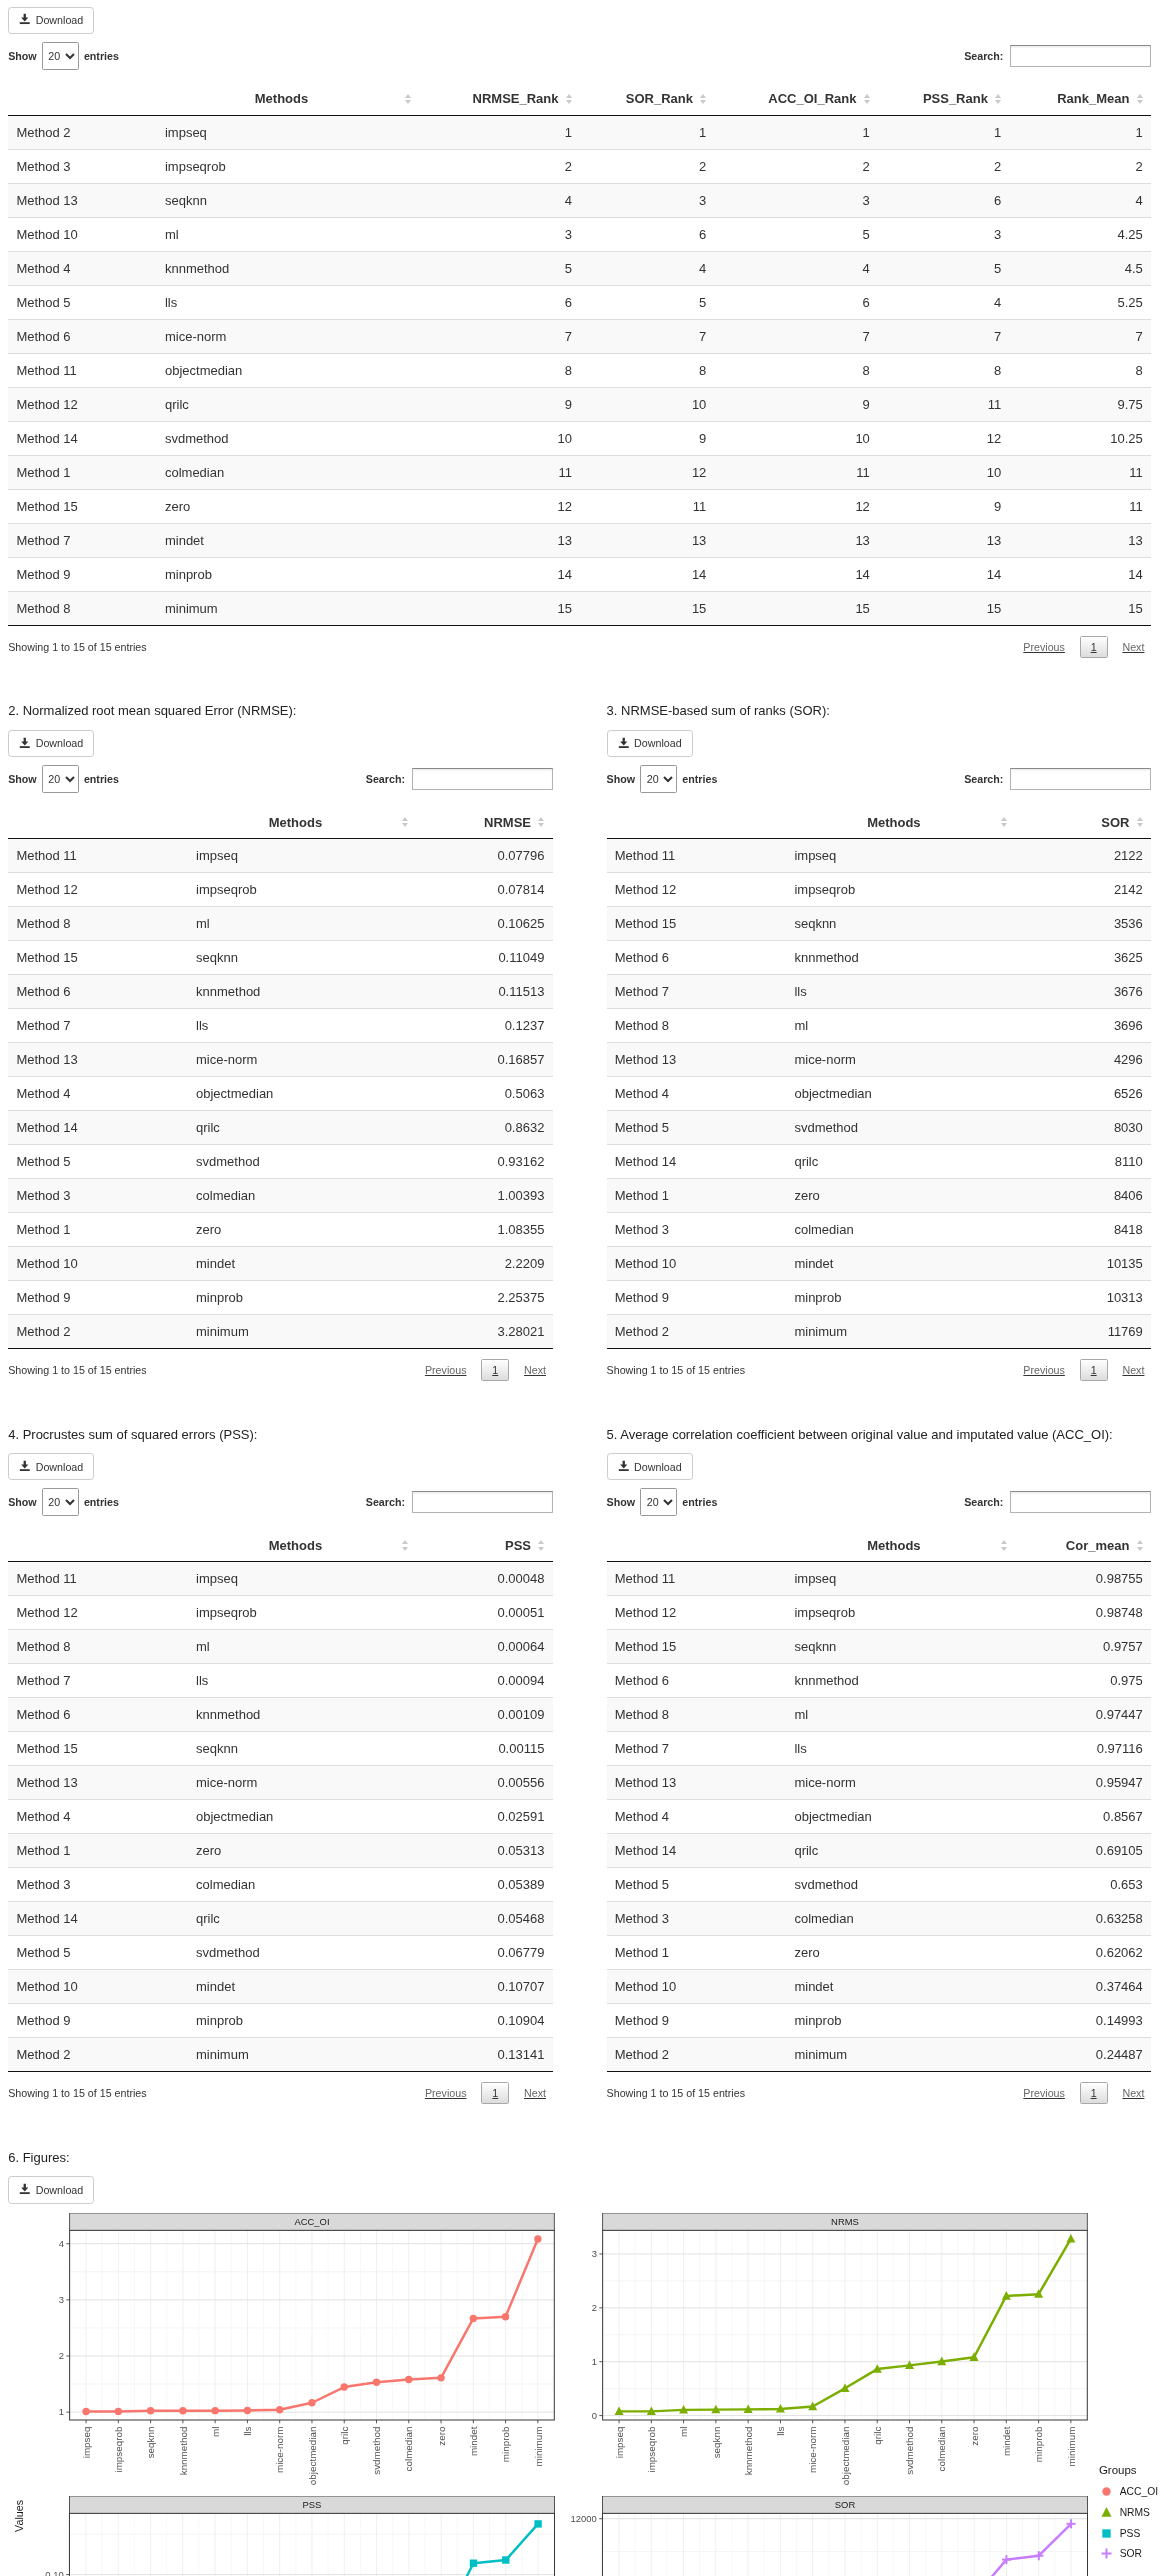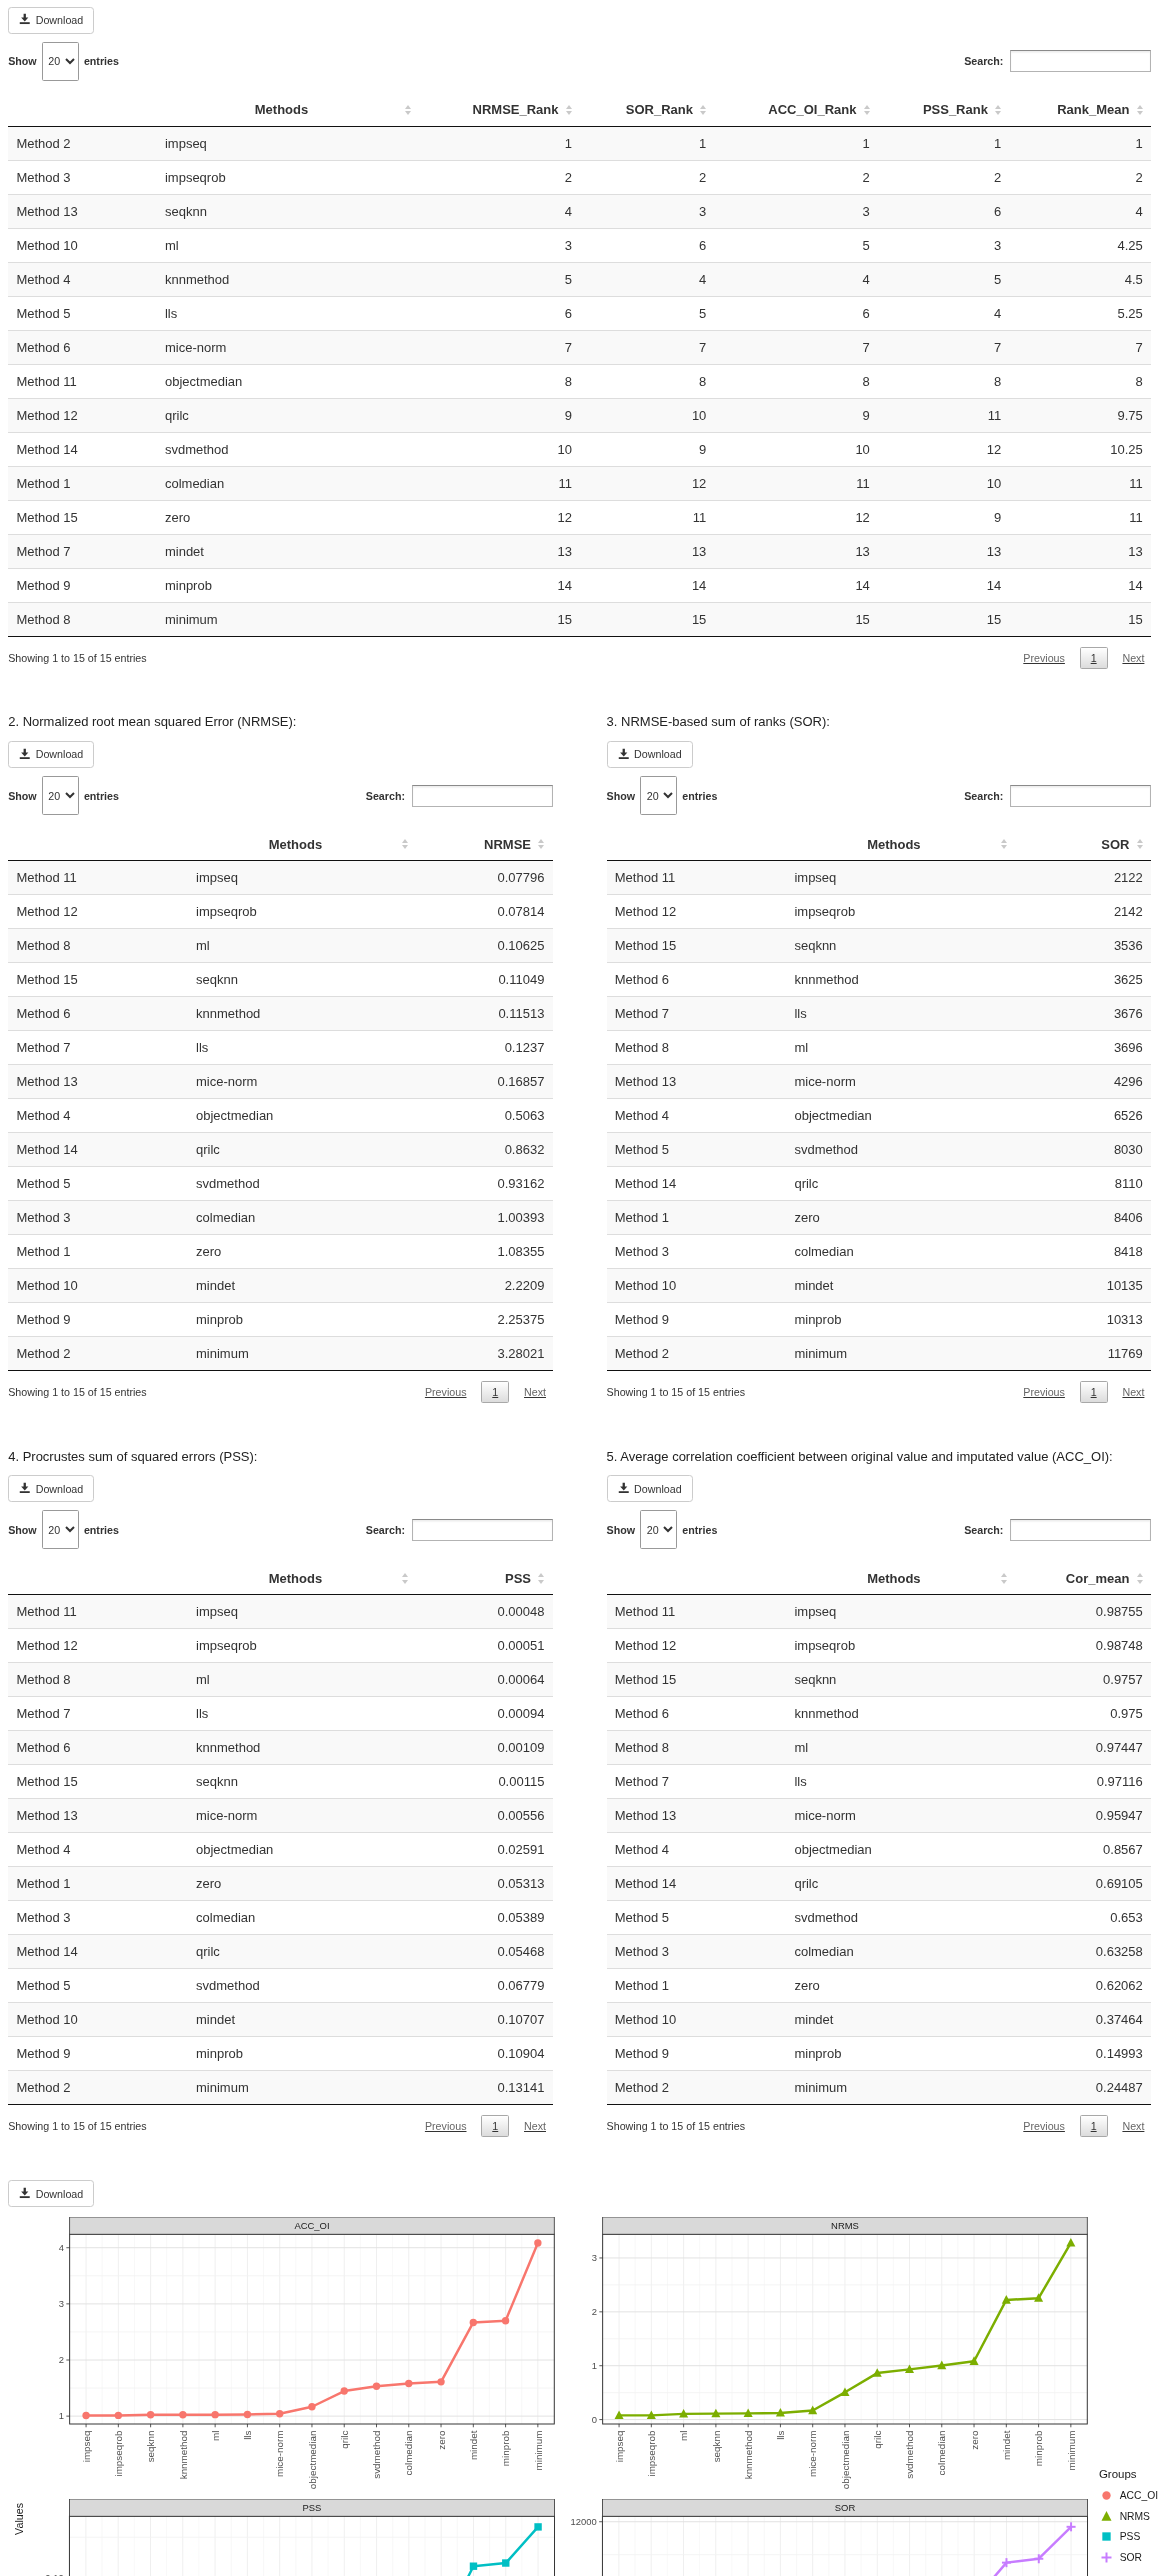--- a/index.html
+++ b/index.html
@@ -4,21 +4,21 @@
 <style>
   * { box-sizing: border-box; }
   html,body { margin:0; padding:0; background:#fff; }
   body { width:1161px; font-family:"Liberation Sans", sans-serif; color:#333; padding:6.6px 10px 16.4px 8.2px; }
   .section { margin-bottom:43px; }
   .sec-title { font-size:13px; color:#222; margin:1.6px 0 10px 0; line-height:1.35; }
   .btn-download { display:inline-flex; align-items:center; gap:5px; background:#fff; border:0.8px solid #ccc; border-radius:3.3px; padding:5.8px 10px; font-size:10.7px; color:#333; cursor:pointer; font-family:inherit; margin-bottom:8.2px; }
   .dl-icon { display:inline-block; }
   .dt-controls { display:flex; justify-content:space-between; align-items:center; font-size:10.7px; font-weight:bold; margin-bottom:11.5px; }
   .show-wrap { display:flex; align-items:center; gap:5px; }
-  .len-select { font-family:inherit; font-size:10.7px; padding:1.6px 1.6px; border:0.8px solid #999; border-radius:1.6px; background:#fff; color:#333; height:39px; }
+  .len-select { font-family:inherit; font-size:10.7px; padding:1.6px 1.6px; border:0.8px solid #999; border-radius:1.6px; background:#fff; color:#333; height:28px; }
   .search-wrap { display:flex; align-items:center; gap:6.6px; }
   .search-input { width:141px; height:22px; border:0.8px solid #b3b3b3; border-top-color:#8a8a8a; box-shadow: inset 0 1.6px 1.6px rgba(0,0,0,0.08); padding:1.6px 5px; font-family:inherit; font-size:10.7px; }
   table.dt { width:100%; border-collapse:collapse; font-size:13px; }
   table.dt th { font-weight:bold; color:#333; padding:10px 8.2px 8.2px 8.2px; border-bottom:0.8px solid #111; }
   table.dt td { padding:9px 8.2px; }
   table.dt tbody tr { border-top:0.8px solid #ddd; }
   table.dt tbody tr:first-child { border-top:none; }
   table.dt tbody tr:last-child { border-bottom:0.8px solid #111; }
   table.dt tbody tr.odd { background:#f9f9f9; }
   .th-inner { display:flex; align-items:center; }
@@ -830,20 +830,21 @@
       <div class="paginate">
         <span class="pg-btn">Previous</span>
         <span class="pg-current">1</span>
         <span class="pg-btn">Next</span>
       </div>
     </div>
   </div>
 </div>
 
 <div class="section">
+  <div class="sec-title">6. Figures:</div>
   <button class="btn-download">
     <span class="dl-icon"><svg width="11.5" height="11.5" viewBox="0 0 15 15">
           <path fill="#333" d="M6 1h3v5h3.2L7.5 11 2.8 6H6z"></path>
           <rect x="1" y="12" width="13" height="2.4" fill="#333"></rect>
         </svg></span>
     <span>Download</span>
   </button>
 
   <div class="figure-grid">
     <div class="fig-ylabel">Values</div>

